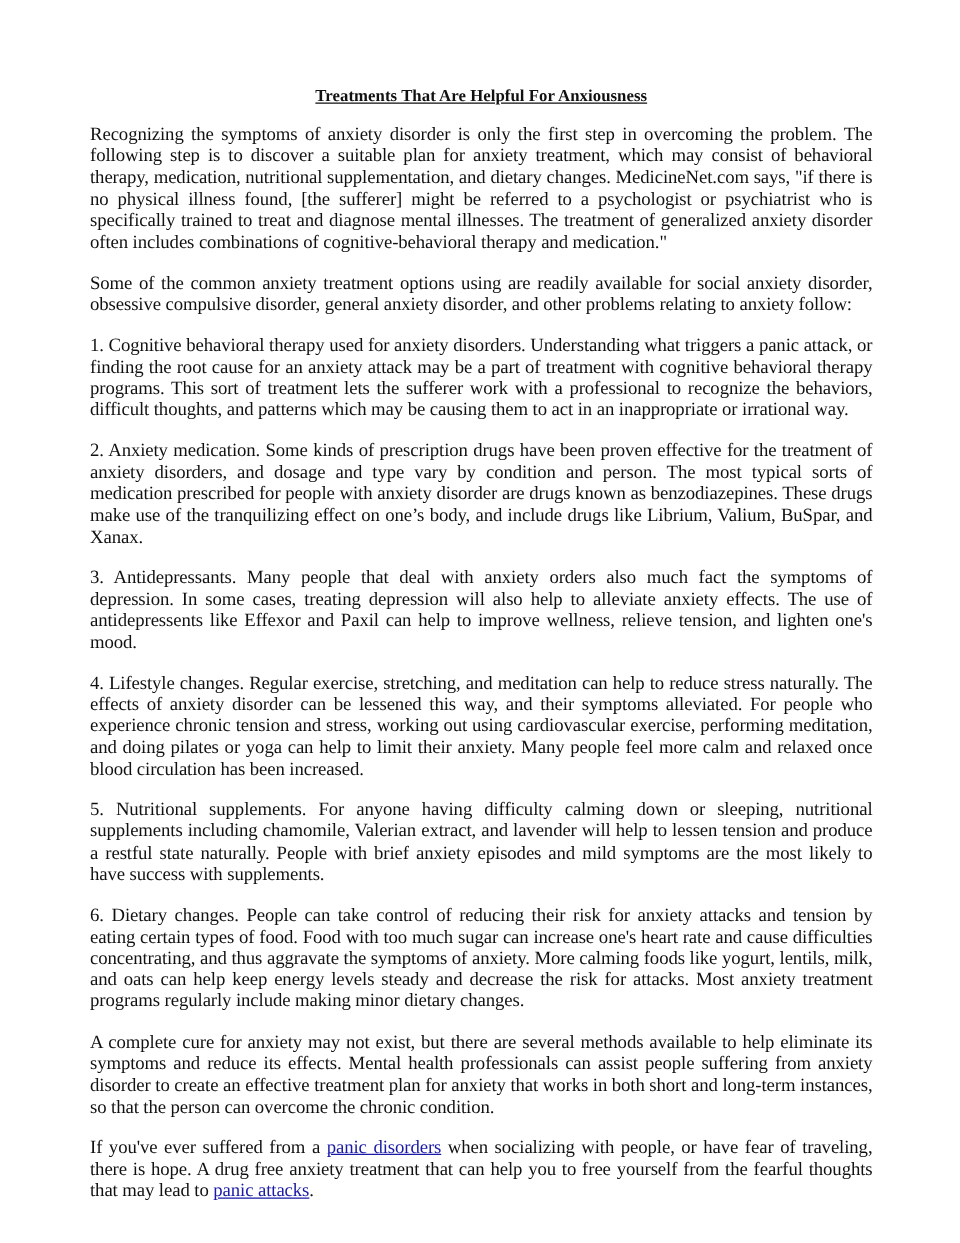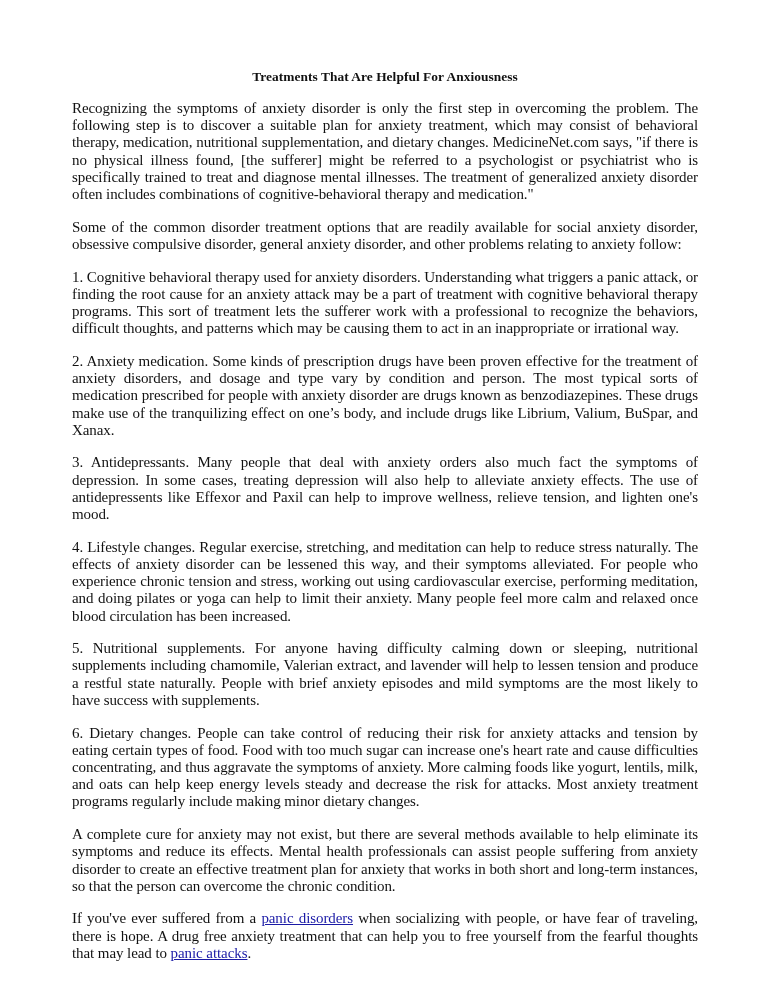--- a/index.html
+++ b/index.html
@@ -21,20 +21,21 @@
       top: 68px;
       width: 626px;
     }
     .title {
       font-weight: bold;
       font-size: 13.4px;
       line-height: 17px;
       text-align: center;
       margin: 0 0 15px 0;
       letter-spacing: 0.05px;
+      text-decoration: underline;
     }
     .para {
       font-size: 15px;
       line-height: 17.2px;
       text-align: justify;
       margin: 0 0 15.5px 0;
       letter-spacing: -0.08px;
     }
     a.link {
       color: #1a1aa6;
@@ -42,21 +43,21 @@
       font-family: Liberation Serif, serif;
     }
   </style>
 </head>
 <body>
 
 <div class="page">
   <div class="title">Treatments That Are Helpful For Anxiousness</div>
 
   <p class="para">Recognizing the symptoms of anxiety disorder is only the first step in overcoming the problem. The following step is to discover a suitable plan for anxiety treatment, which may consist of behavioral therapy, medication, nutritional supplementation, and dietary changes. MedicineNet.com says, "if there is no physical illness found, [the sufferer] might be referred to a psychologist or psychiatrist who is specifically trained to treat and diagnose mental illnesses. The treatment of generalized anxiety disorder often includes combinations of cognitive-behavioral therapy and medication."</p>
-  <p class="para">Some of the common disorder treatment options that are readily available for social anxiety disorder, obsessive compulsive disorder, general anxiety disorder, and other problems relating to anxiety follow:</p>
+  <p class="para">Some of the common anxiety treatment options using are readily available for social anxiety disorder, obsessive compulsive disorder, general anxiety disorder, and other problems relating to anxiety follow:</p>
   <p class="para">1. Cognitive behavioral therapy used for anxiety disorders. Understanding what triggers a panic attack, or finding the root cause for an anxiety attack may be a part of treatment with cognitive behavioral therapy programs. This sort of treatment lets the sufferer work with a professional to recognize the behaviors, difficult thoughts, and patterns which may be causing them to act in an inappropriate or irrational way.</p>
   <p class="para">2. Anxiety medication. Some kinds of prescription drugs have been proven effective for the treatment of anxiety disorders, and dosage and type vary by condition and person. The most typical sorts of medication prescribed for people with anxiety disorder are drugs known as benzodiazepines. These drugs make use of the tranquilizing effect on one’s body, and include drugs like Librium, Valium, BuSpar, and Xanax.</p>
   <p class="para">3. Antidepressants. Many people that deal with anxiety orders also much fact the symptoms of depression. In some cases, treating depression will also help to alleviate anxiety effects. The use of antidepressents like Effexor and Paxil can help to improve wellness, relieve tension, and lighten one's mood.</p>
   <p class="para">4. Lifestyle changes. Regular exercise, stretching, and meditation can help to reduce stress naturally. The effects of anxiety disorder can be lessened this way, and their symptoms alleviated. For people who experience chronic tension and stress, working out using cardiovascular exercise, performing meditation, and doing pilates or yoga can help to limit their anxiety. Many people feel more calm and relaxed once blood circulation has been increased.</p>
   <p class="para">5. Nutritional supplements. For anyone having difficulty calming down or sleeping, nutritional supplements including chamomile, Valerian extract, and lavender will help to lessen tension and produce a restful state naturally. People with brief anxiety episodes and mild symptoms are the most likely to have success with supplements.</p>
   <p class="para">6. Dietary changes. People can take control of reducing their risk for anxiety attacks and tension by eating certain types of food. Food with too much sugar can increase one's heart rate and cause difficulties concentrating, and thus aggravate the symptoms of anxiety. More calming foods like yogurt, lentils, milk, and oats can help keep energy levels steady and decrease the risk for attacks. Most anxiety treatment programs regularly include making minor dietary changes.</p>
   <p class="para">A complete cure for anxiety may not exist, but there are several methods available to help eliminate its symptoms and reduce its effects. Mental health professionals can assist people suffering from anxiety disorder to create an effective treatment plan for anxiety that works in both short and long-term instances, so that the person can overcome the chronic condition.</p>
 
   <p class="para"><span>If you've ever suffered from a </span><a class="link" href="#" style="color: rgb(26, 26, 166);">panic disorders</a><span> when socializing with people, or have fear of traveling, there is hope. A drug free anxiety treatment that can help you to free yourself from the fearful thoughts that may lead to </span><a class="link" href="#" style="color: rgb(26, 26, 166);">panic attacks</a><span>.</span></p>
 </div>

